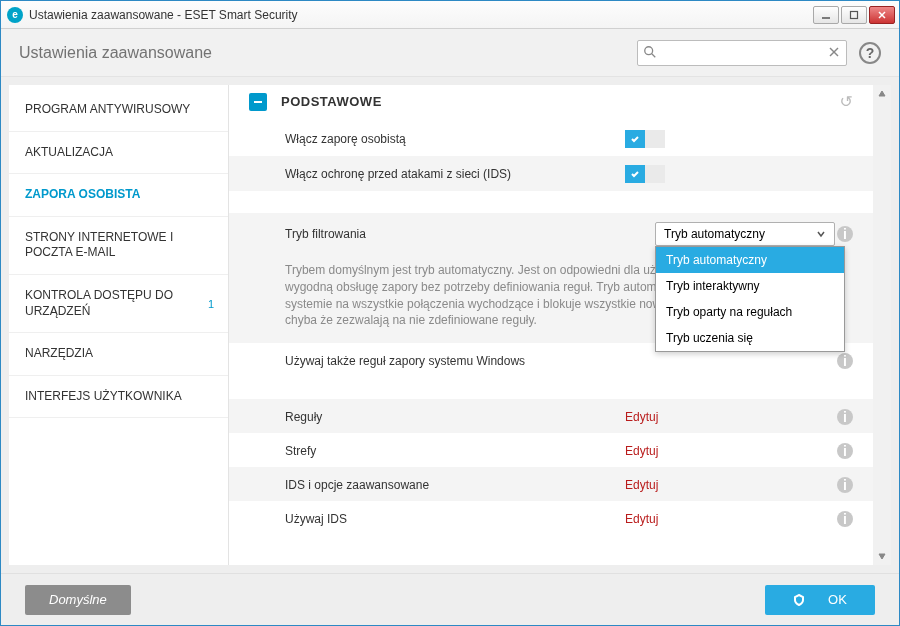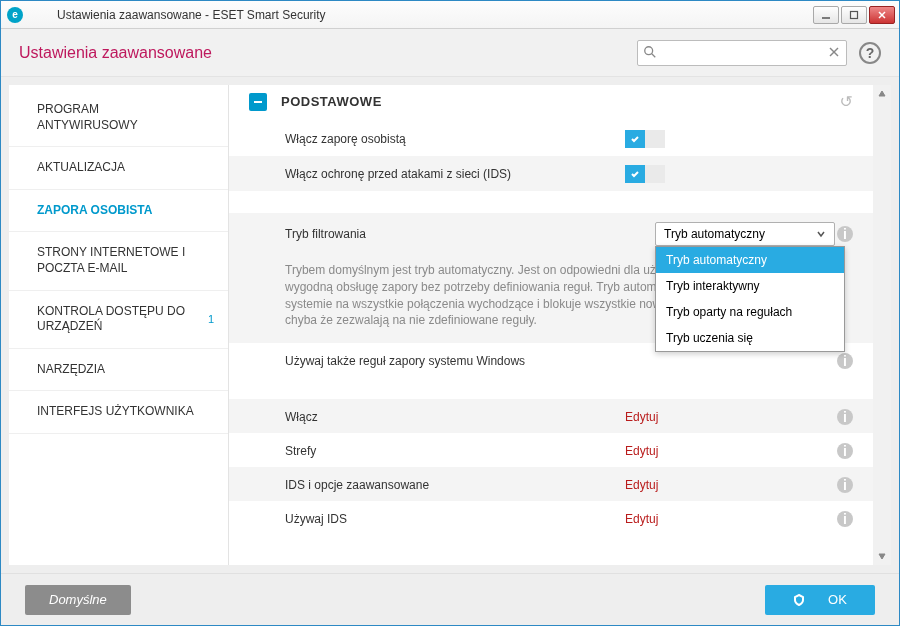--- a/index.html
+++ b/index.html
@@ -9,53 +9,53 @@
   .win-frame { width: 900px; height: 626px; border: 1px solid #2d89c4;
                background: #fff; display: flex; flex-direction: column; }
   .titlebar { height: 28px; background: linear-gradient(#fdfdfd,#f4f4f4);
               border-bottom: 1px solid #d0d0d0; display: flex;
               align-items: center; padding: 0 4px 0 6px; font-size: 12px;
               color: #333; }
   .tb-icon { width: 16px; height: 16px; border-radius: 50%;
              background: #00a3c8; color: #fff; display: flex;
              align-items: center; justify-content: center;
              font-weight: bold; font-size: 10px; margin-right: 6px; }
-  .tb-title { flex: 1; margin-left: 28px; }
+  .tb-title { flex: 1; }
   .tb-btns { display: flex; gap: 2px; }
   .tb-btn { width: 26px; height: 18px; border: 1px solid #a9a9a9;
             border-radius: 2px; background: linear-gradient(#fefefe,#e6e6e6);
             display: flex; align-items: center; justify-content: center;
             cursor: pointer; }
   .tb-btn svg { width: 10px; height: 10px; }
   .tb-btn.close { background: linear-gradient(#e88,#c33);
                   border-color: #922; }
   .tb-btn.close svg { stroke: #fff; }
   .tb-btn svg { stroke: #555; }
 
   .header { height: 48px; background: #f1f1f1; display: flex;
             align-items: center; padding: 0 18px; border-bottom: 1px solid #e3e3e3; }
-  .header-title { flex: 1; font-size: 16px; color: #be185d; }
+  .header-title { flex: 1; font-size: 16px; color: #737373; }
   .search { position: relative; width: 210px; }
   .search input { width: 100%; height: 26px; padding: 0 26px 0 26px;
                   border: 1px solid #bcbcbc; border-radius: 2px;
                   font-size: 12px; background: #fff; }
   .search .se-icon { position: absolute; left: 6px; top: 5px; width: 14px;
                      height: 14px; }
   .search .clear-icon { position: absolute; right: 6px; top: 5px; width: 14px;
                         height: 14px; cursor: pointer; }
   .help { width: 22px; height: 22px; border: 2px solid #888;
           border-radius: 50%; margin-left: 12px; display: flex;
           align-items: center; justify-content: center; color: #666;
           font-weight: bold; font-size: 14px; cursor: pointer; }
 
   .content { flex: 1; display: flex; overflow: hidden; position: relative;
              background: #eeeeee; }
   .sidebar { width: 220px; background: #fff; border-right: 1px solid #e3e3e3;
              padding-top: 4px; margin: 8px 0 8px 8px; }
-  .nav-item { padding: 13px 28px; font-size: 12px; color: #333;
+  .nav-item { padding: 13px 16px; font-size: 12px; color: #333;
               border-bottom: 1px solid #efefef; cursor: pointer;
               line-height: 1.3; position: relative; }
   .nav-item.active { color: #0099cc; font-weight: bold; }
   .nav-badge { position: absolute; right: 14px; top: 50%;
                transform: translateY(-50%); color: #0099cc; font-size: 11px; }
 
   .panel-wrap { flex: 1; position: relative; display: flex;
                 padding: 8px 8px 8px 0; }
   .panel { flex: 1; background: #fff; overflow-y: auto;
            position: relative; }
@@ -247,21 +247,21 @@
 
         <div class="row">
           <div class="row-label">Używaj także reguł zapory systemu Windows</div>
           <div class="row-ctrl"></div>
           <div class="row-info">i</div>
         </div>
 
         <div style="height:22px"></div>
 
         <div class="row striped">
-          <div class="row-label">Włącz</div>
+          <div class="row-label">Reguły</div>
           <div class="row-ctrl"><span class="link">Edytuj</span></div>
           <div class="row-info">i</div>
         </div>
         <div class="row">
           <div class="row-label">Strefy</div>
           <div class="row-ctrl"><span class="link">Edytuj</span></div>
           <div class="row-info">i</div>
         </div>
         <div class="row striped">
           <div class="row-label">IDS i opcje zaawansowane</div>

